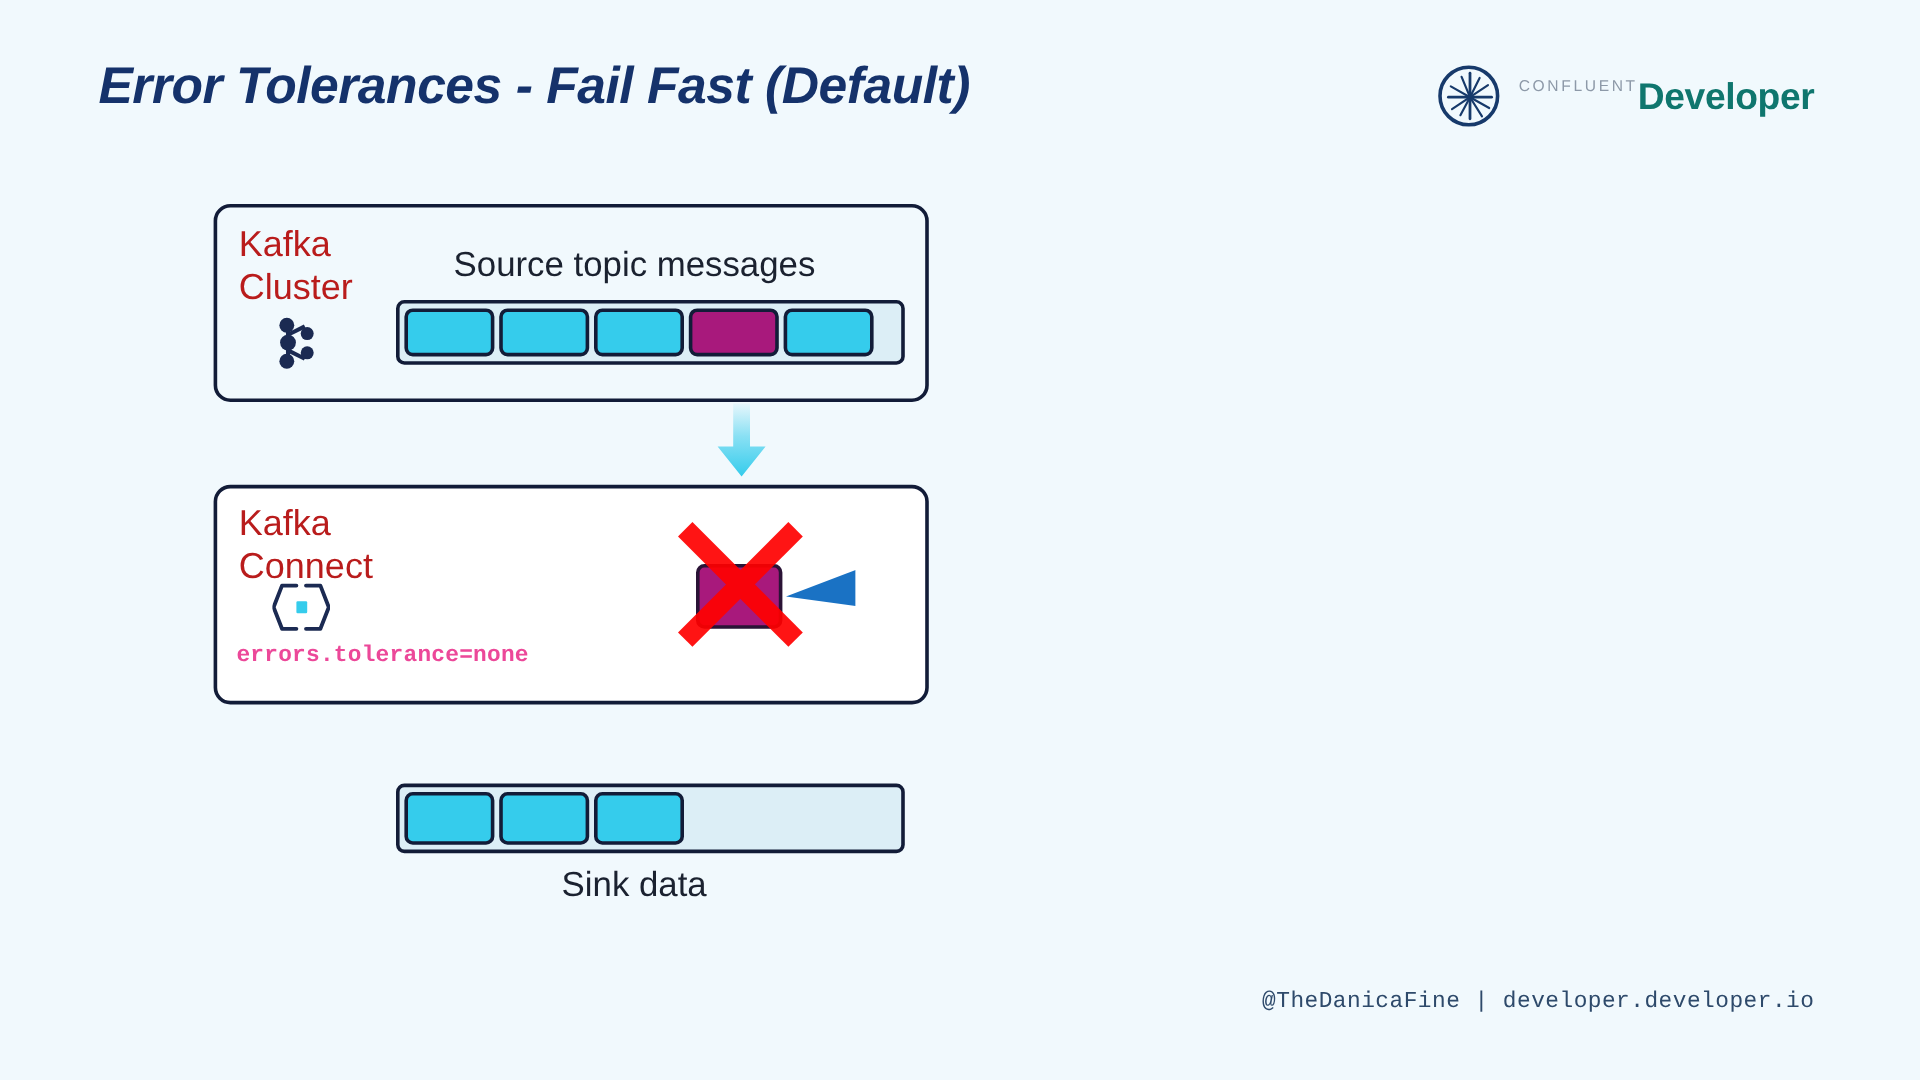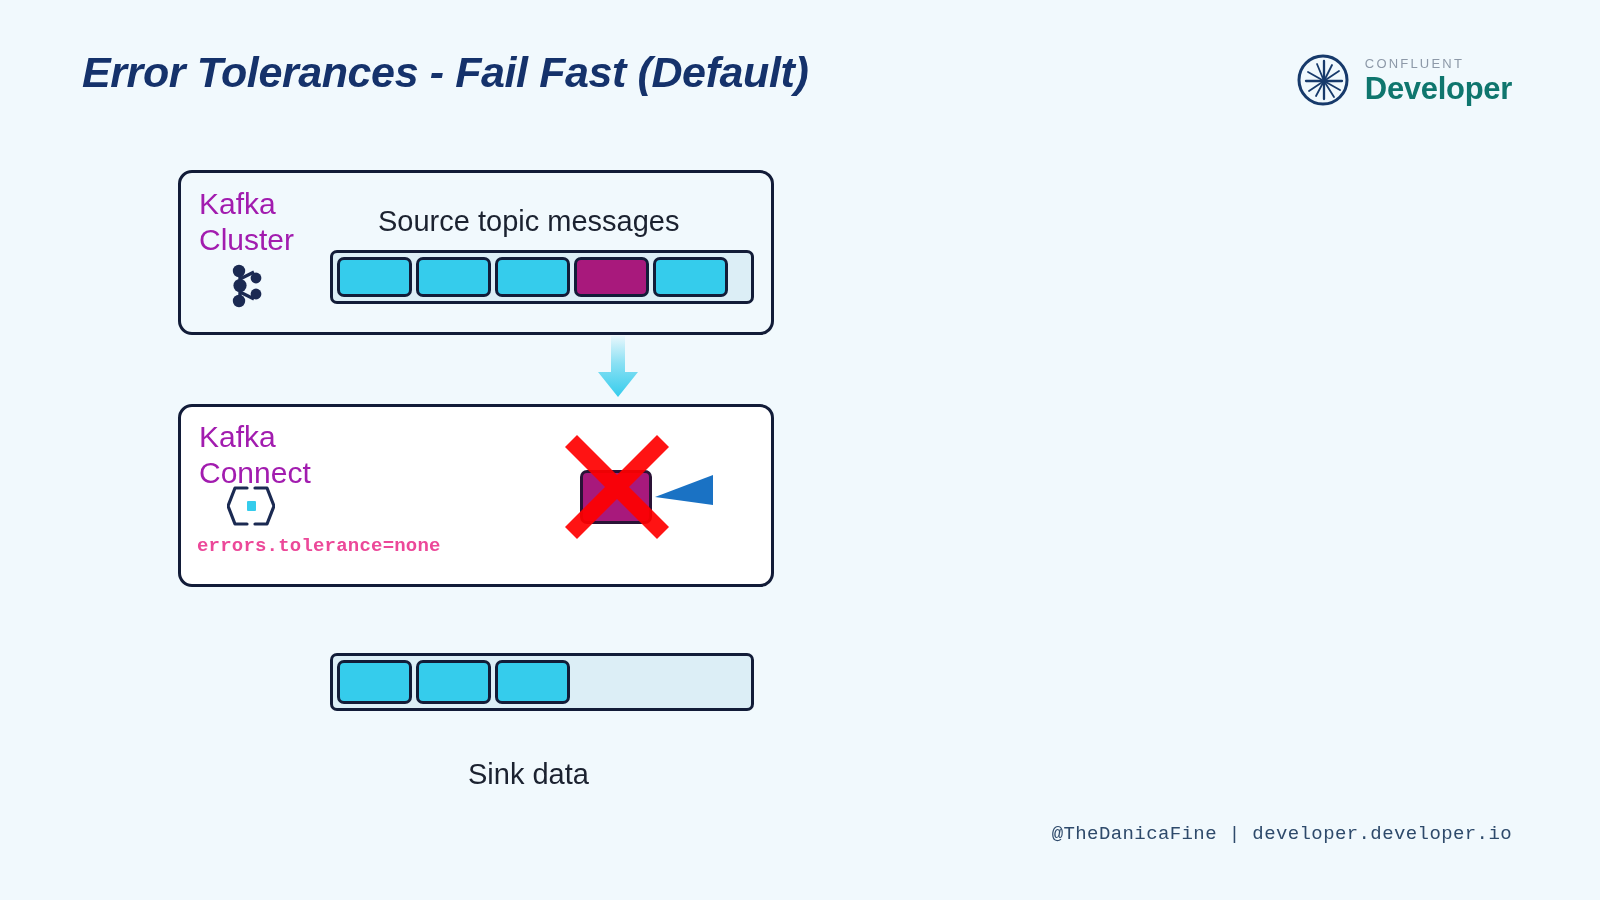--- a/index.html
+++ b/index.html
@@ -44,21 +44,21 @@
     align-items: center;
     gap: 14px;
   }
   .logo-mark {
     width: 56px;
     height: 56px;
     flex: 0 0 auto;
   }
   .logo-text {
     display: flex;
-    flex-direction: column;
+    flex-direction: row;
     justify-content: center;
     line-height: 1;
   }
   .logo-kicker {
     font-size: 13px;
     letter-spacing: 2.2px;
     color: #8d99a8;
     font-weight: normal;
     margin-bottom: 3px;
   }
@@ -90,21 +90,21 @@
     height: 183px;
     background: #ffffff;
   }
 
   .panel-label {
     position: absolute;
     left: 18px;
     top: 13px;
     font-size: 30px;
     line-height: 36px;
-    color: #a21caf;
+    color: #b91c1c;
     font-weight: normal;
     white-space: pre-line;
   }
   .panel-connect .panel-label { top: 12px; }
 
   .panel-icon {
     position: absolute;
     left: 46px;
   }
   .icon-kafka { top: 90px; width: 38px; height: 46px; }
@@ -164,21 +164,20 @@
     box-sizing: border-box;
     flex: 0 0 auto;
   }
   .cell-cyan { background: #35ccec; }
   .cell-magenta { background: #a8197c; }
 
   .caption-sink {
     left: 468px;
     top: 722px;
     font-size: 29px;
-    margin-top: 36px;
   }
 
   
   .flow-arrow {
     position: absolute;
     left: 596px;
     top: 336px;
     width: 44px;
     height: 62px;
   }

